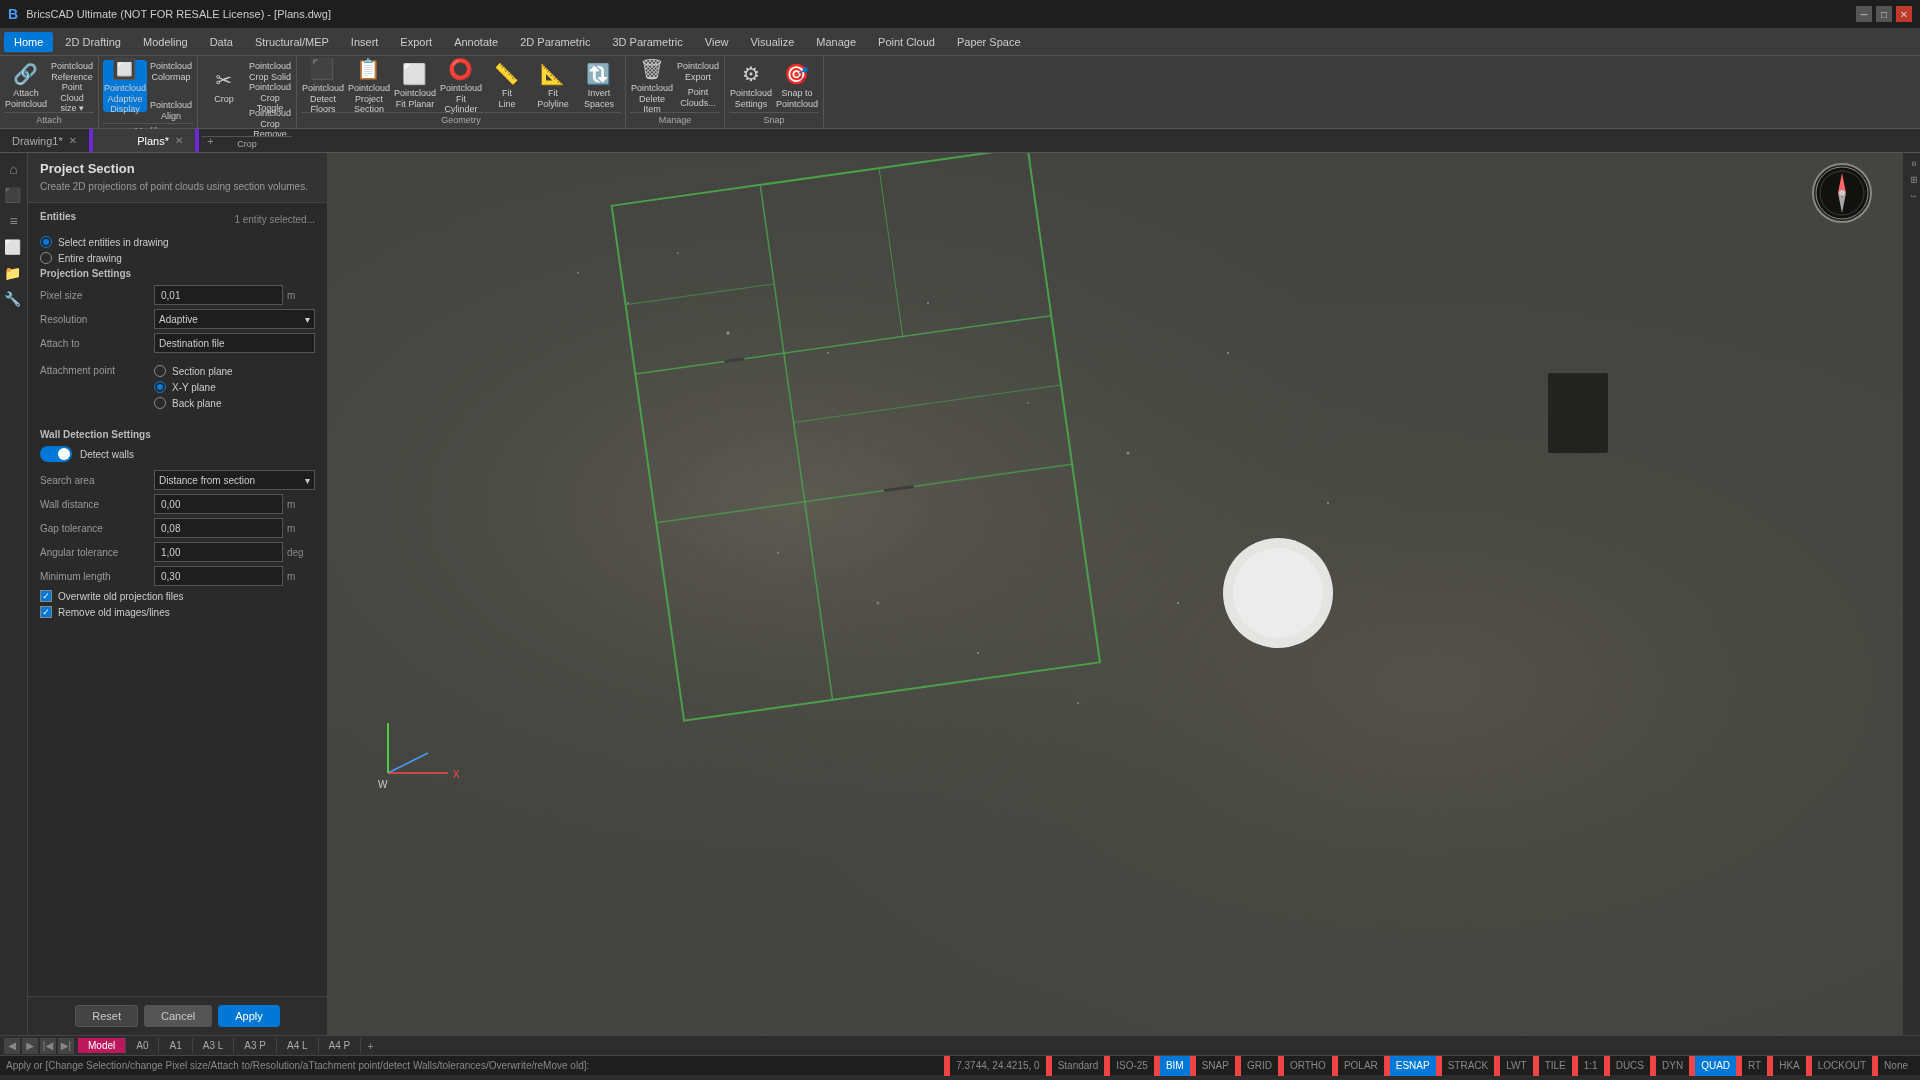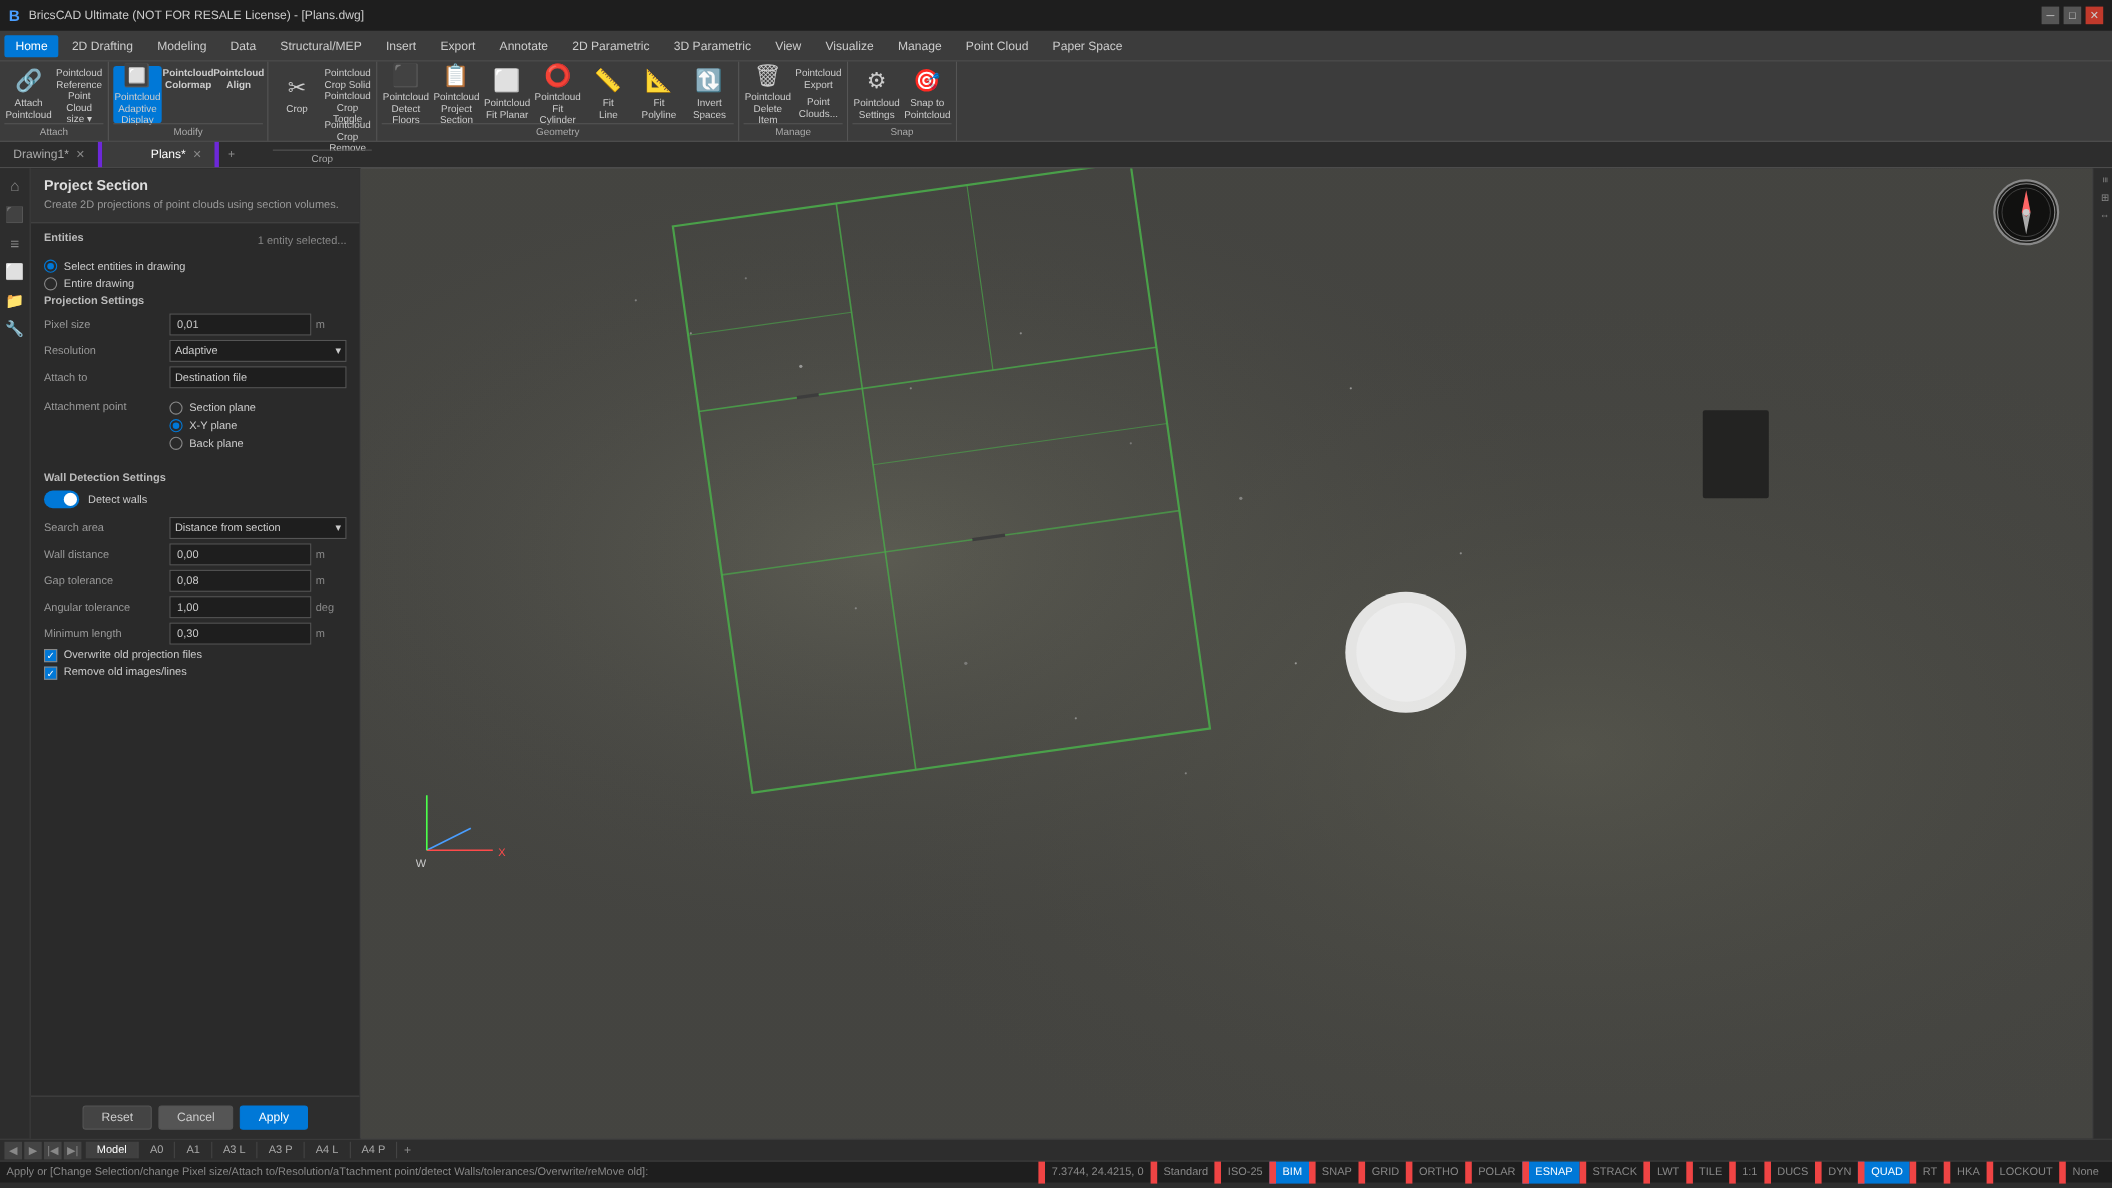--- a/index.html
+++ b/index.html
@@ -64,21 +64,21 @@
     .radio-item { display: flex; align-items: center; gap: 6px; margin-bottom: 4px; cursor: pointer; font-size: 10px; color: #ccc; }
     .radio-circle { width: 12px; height: 12px; border-radius: 50%; border: 1px solid #888; display: flex; align-items: center; justify-content: center; flex-shrink: 0; }
     .radio-circle.checked { border-color: #0078d7; }
     .radio-circle.checked::after { content: ''; width: 6px; height: 6px; border-radius: 50%; background: #0078d7; }
 
     .toggle-row { display: flex; align-items: center; gap: 8px; margin-bottom: 8px; }
     .toggle { width: 32px; height: 16px; border-radius: 8px; background: #0078d7; position: relative; cursor: pointer; }
     .toggle-knob { width: 12px; height: 12px; background: white; border-radius: 50%; position: absolute; top: 2px; right: 2px; }
     .toggle-label { font-size: 10px; color: #ccc; }
 
-    .checkbox-row { display: flex; align-items: flex-start; gap: 6px; margin-bottom: 4px; cursor: pointer; font-size: 10px; color: #ccc; }
+    .checkbox-row { display: flex; align-items: center; gap: 6px; margin-bottom: 4px; cursor: pointer; font-size: 10px; color: #ccc; }
     .checkbox { width: 12px; height: 12px; border: 1px solid #888; background: #0078d7; display: flex; align-items: center; justify-content: center; flex-shrink: 0; }
     .checkbox::after { content: '✓'; color: white; font-size: 9px; }
 
     .panel-footer { padding: 8px 12px; display: flex; gap: 6px; justify-content: center; border-top: 1px solid #444; background: #2d2d2d; }
     .btn { padding: 4px 16px; font-size: 11px; cursor: pointer; border: 1px solid #555; border-radius: 3px; }
     .btn-default { background: #444; color: #ccc; }
     .btn-cancel { background: #555; color: #ccc; }
     .btn-apply { background: #0078d7; color: white; border-color: #0078d7; }
 
     
@@ -98,21 +98,21 @@
     .status-right { display: flex; gap: 0; }
     .status-item { padding: 0 6px; border-left: 6px solid #ef4444; height: 20px; display: flex; align-items: center; cursor: pointer; font-size: 10px; }
     .status-item.active { background: #0078d7; color: white; }
 
     
     .model-tabs { height: 20px; background: #2d2d2d; display: flex; align-items: center; border-top: 1px solid #444; }
     .model-tab-nav { display: flex; align-items: center; padding: 0 4px; gap: 2px; }
     .model-nav-btn { width: 16px; height: 16px; background: #444; border: none; color: #888; cursor: pointer; font-size: 10px; display: flex; align-items: center; justify-content: center; }
     .model-tabs-list { display: flex; }
     .model-tab { padding: 2px 10px; font-size: 10px; cursor: pointer; color: #aaa; border-right: 1px solid #444; }
-    .model-tab.active { background: #404040; color: #fff; text-align: center; }
+    .model-tab.active { background: #be185d; color: #fff; text-align: center; }
     .model-tab-add { padding: 2px 6px; color: #888; cursor: pointer; }
   </style>
 </head>
 <body>
 
 <div class="title-bar">
   <div class="title-bar-left">
     <span style="color:#4a9eff; font-weight:bold; font-size:14px;">B</span>
     <span>BricsCAD Ultimate (NOT FOR RESALE License) - [Plans.dwg]</span>
   </div>
@@ -161,21 +161,21 @@
       </div>
       <div class="ribbon-group-label">Attach</div>
     </div>
 
     <div class="ribbon-group">
       <div class="ribbon-buttons">
         <div class="ribbon-btn active">
           <span class="ribbon-icon">🔲</span>
           <span>Pointcloud<br>Adaptive Display</span>
         </div>
-        <div style="display:flex;flex-direction:row;gap:2px;font-weight:bold;">
+        <div style="display:flex;flex-direction:column;gap:15px;">
           <div class="ribbon-btn-small">
             <span>Pointcloud Colormap</span>
           </div>
           <div class="ribbon-btn-small">
             <span>Pointcloud Align</span>
           </div>
         </div>
       </div>
       <div class="ribbon-group-label">Modify</div>
     </div>

